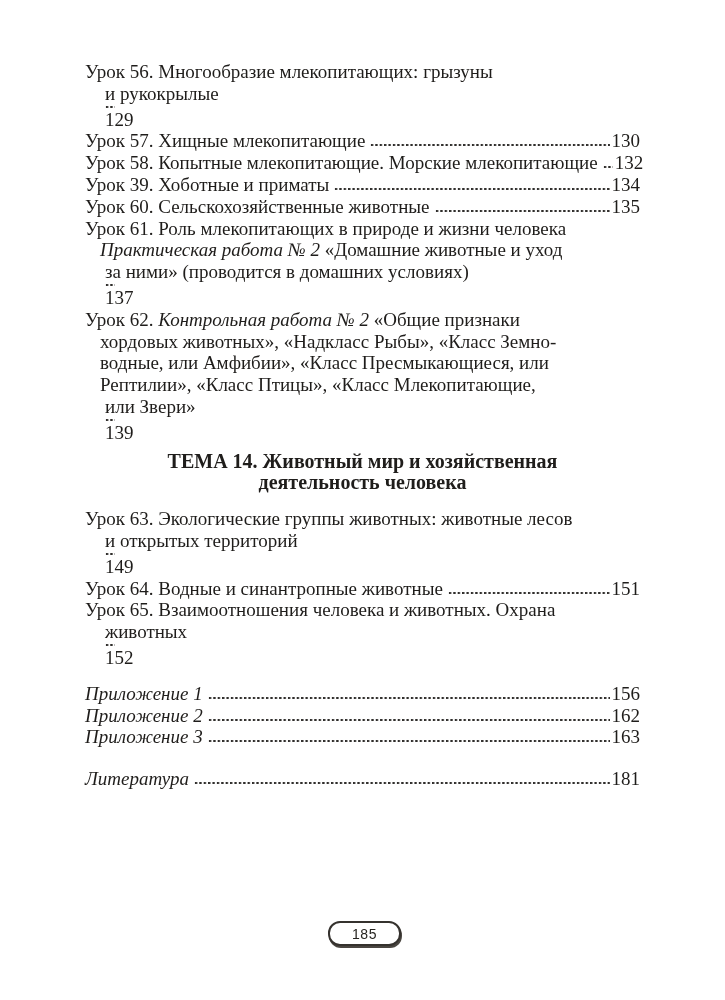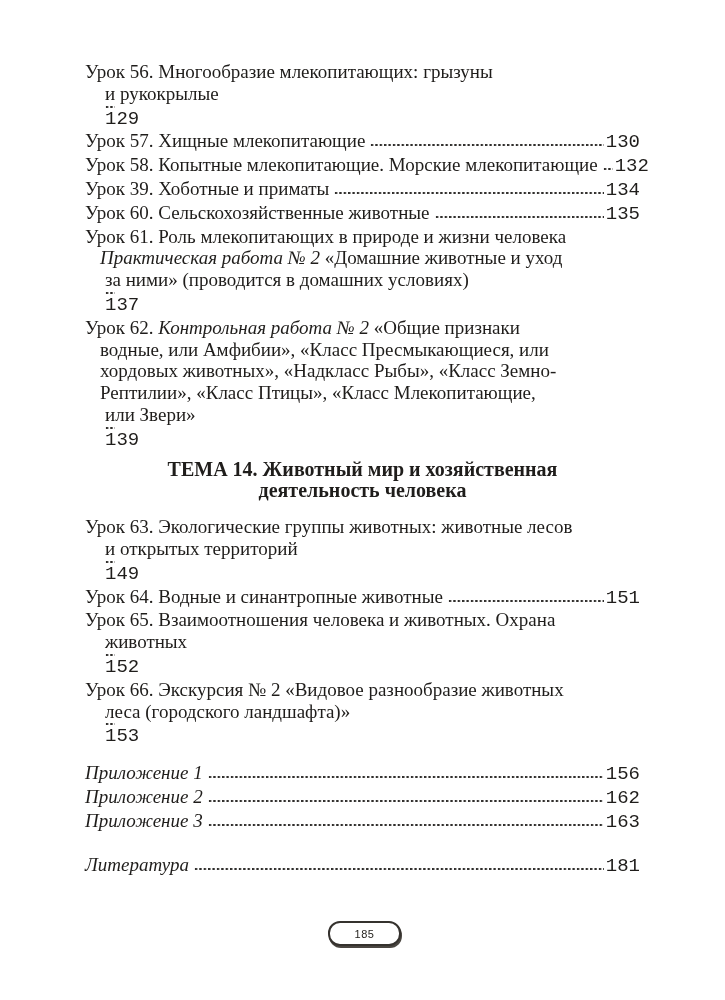--- a/index.html
+++ b/index.html
@@ -26,21 +26,21 @@
   .leader {
     flex: 1 1 auto;
     min-width: 10px;
     height: 4px;
     margin: 0 2px 0 5px;
     background-image: radial-gradient(circle at 2px 2px, #2f2d2b 1.05px, rgba(0,0,0,0) 1.5px);
     background-size: 4.4px 4px;
     background-repeat: repeat-x;
     background-position: left bottom;
   }
-  .pg { white-space: nowrap; font-family: Liberation Mono, monospace; }
+  .pg { white-space: nowrap; }
 
   .heading {
     text-align: center;
     font-weight: 700;
     font-size: 20px;
     margin: 7px 0 14px 0;
   }
 
   .spacer { height: 14px; }
   .spacer.large { height: 20px; }
@@ -48,21 +48,21 @@
   .pill {
     position: absolute;
     top: 921px; left: 328px;
     width: 69px; height: 21px;
     background: #ffffff;
     border: 2px solid #35322e;
     border-radius: 12px;
     box-shadow: 1px 2px 0 #4a4641;
     display: flex; align-items: center; justify-content: center;
     font-family: "Liberation Sans", "DejaVu Sans", sans-serif;
-    font-size: 11px;
+    font-size: 14px;
     letter-spacing: 0.5px;
     color: #262420;
   }
 </style>
 </head>
 <body>
 
 <div class="page">
   <main class="toc" id="toc">
       <div class="entry">
@@ -114,24 +114,24 @@
           <span class="text"><span class="seg">за ними» (проводится в домашних условиях)</span></span>
           <span class="leader"></span>
           <span class="pg">137</span>
         </div>
       </div>
       <div class="entry">
         <div class="line">
           <span class="text"><span class="seg">Урок 62. </span><span class="seg it">Контрольная работа № 2</span><span class="seg"> «Общие признаки</span></span>
         </div>
         <div class="line cont">
+          <span class="text"><span class="seg">хордовых животных», «Надкласс Рыбы», «Класс Земно-</span></span>
+        </div>
+        <div class="line cont">
           <span class="text"><span class="seg">водные, или Амфибии», «Класс Пресмыкающиеся, или</span></span>
-        </div>
-        <div class="line cont">
-          <span class="text"><span class="seg">хордовых животных», «Надкласс Рыбы», «Класс Земно-</span></span>
         </div>
         <div class="line cont">
           <span class="text"><span class="seg">Рептилии», «Класс Птицы», «Класс Млекопитающие,</span></span>
         </div>
         <div class="line cont">
           <span class="text"><span class="seg">или Звери»</span></span>
           <span class="leader"></span>
           <span class="pg">139</span>
         </div>
       </div>
@@ -157,30 +157,20 @@
         </div>
       </div>
       <div class="entry">
         <div class="line">
           <span class="text"><span class="seg">Урок 65. Взаимоотношения человека и животных. Охрана</span></span>
         </div>
         <div class="line cont">
           <span class="text"><span class="seg">животных</span></span>
           <span class="leader"></span>
           <span class="pg">152</span>
-        </div>
-      </div>
-      <div class="entry">
-        <div class="line">
-          <span class="text"><span class="seg">Урок 66. Экскурсия № 2 «Видовое разнообразие животных</span></span>
-        </div>
-        <div class="line cont">
-          <span class="text"><span class="seg">леса (городского ландшафта)»</span></span>
-          <span class="leader"></span>
-          <span class="pg">153</span>
         </div>
       </div>
       <div class="spacer"></div>
       <div class="entry">
         <div class="line">
           <span class="text"><span class="seg it">Приложение 1</span></span>
           <span class="leader"></span>
           <span class="pg">156</span>
         </div>
       </div>

